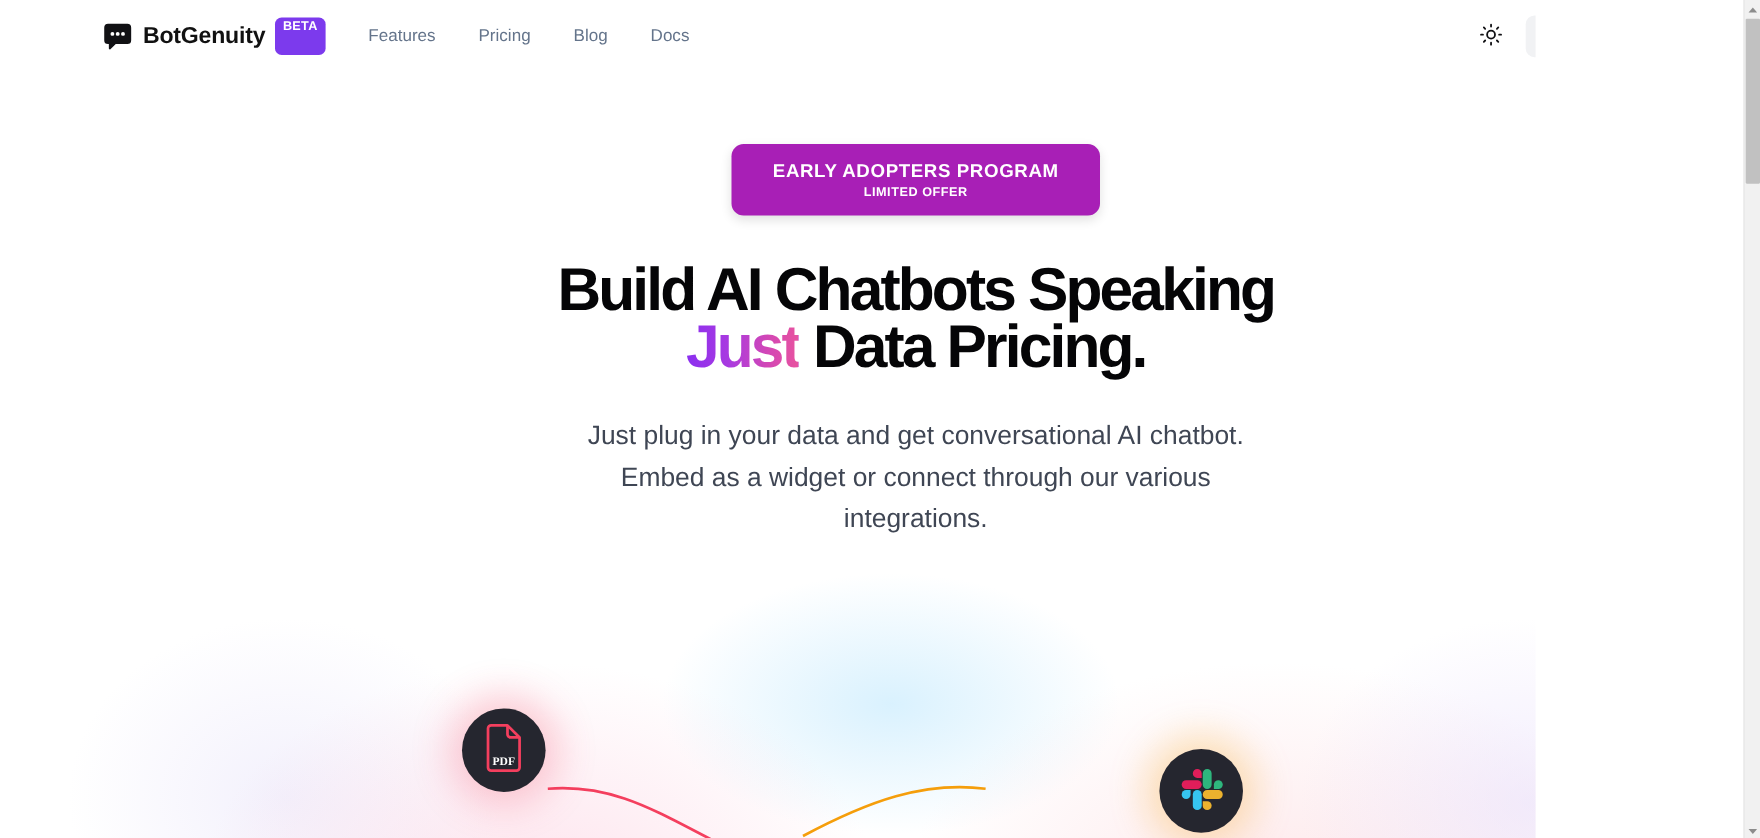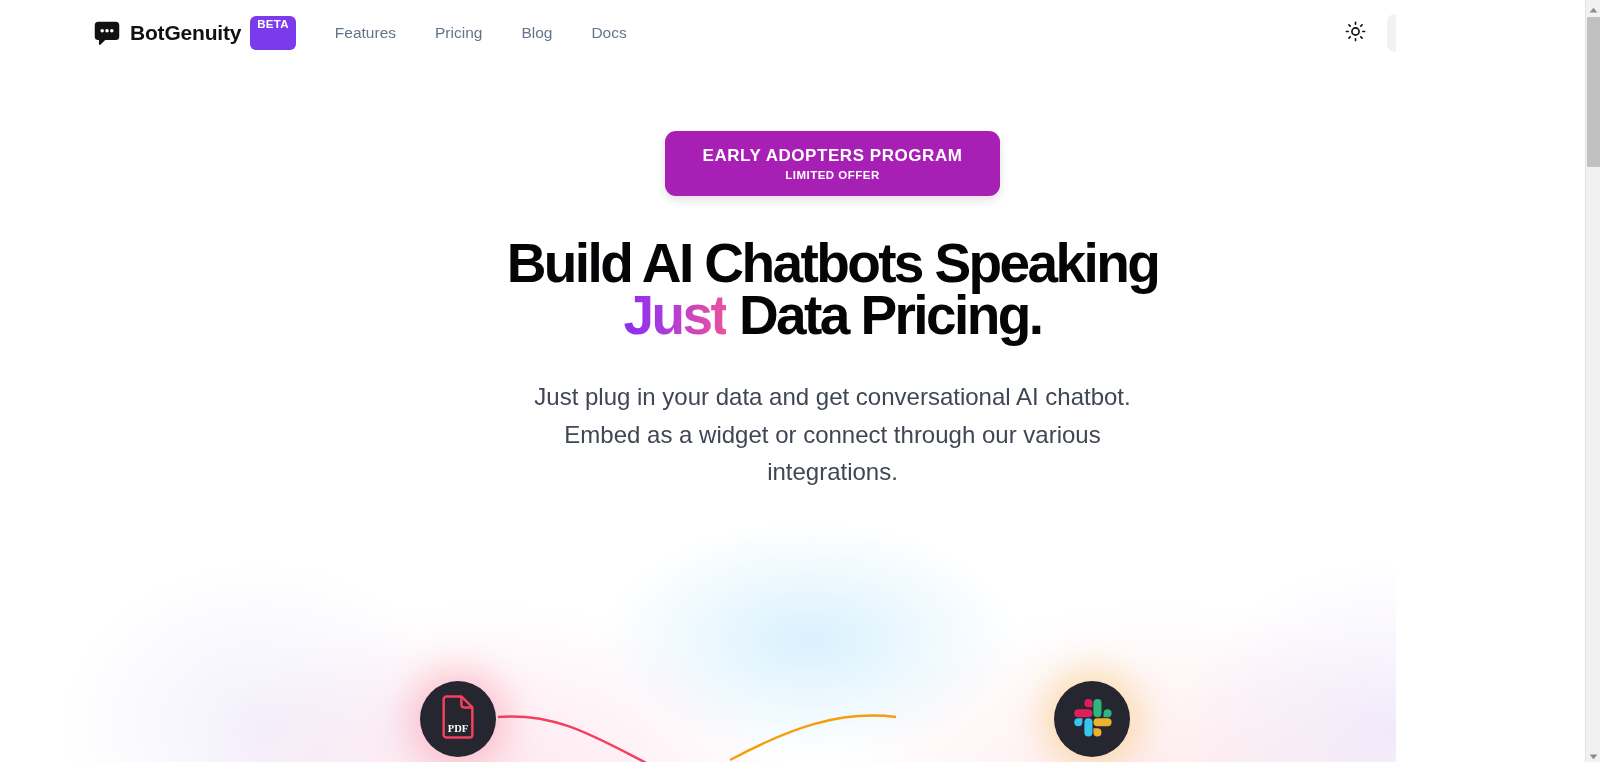--- a/index.html
+++ b/index.html
@@ -217,21 +217,21 @@
     position: absolute;
     width: 76px; height: 76px;
     border-radius: 50%;
     background: #25262f;
     display: flex;
     align-items: center;
     justify-content: center;
     z-index: 8;
   }
   .node-pdf {
-    left: 420px; top: 681px;
+    left: 420px; top: 644px;
     box-shadow: 0 0 34px 12px rgba(244,63,94,0.25);
   }
   .node-slack {
     left: 1054px; top: 681px;
     box-shadow: 0 0 34px 12px rgba(245,158,11,0.28);
   }
 
   
   .chat-widget {
     position: absolute;

